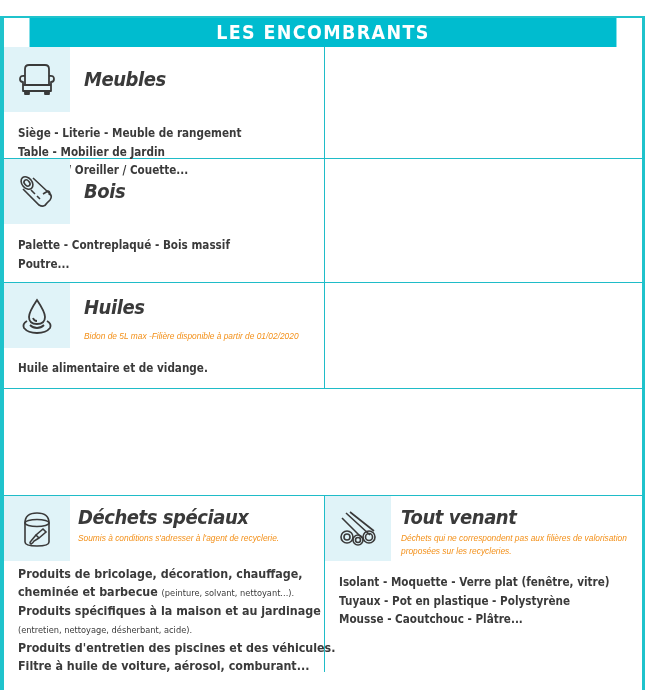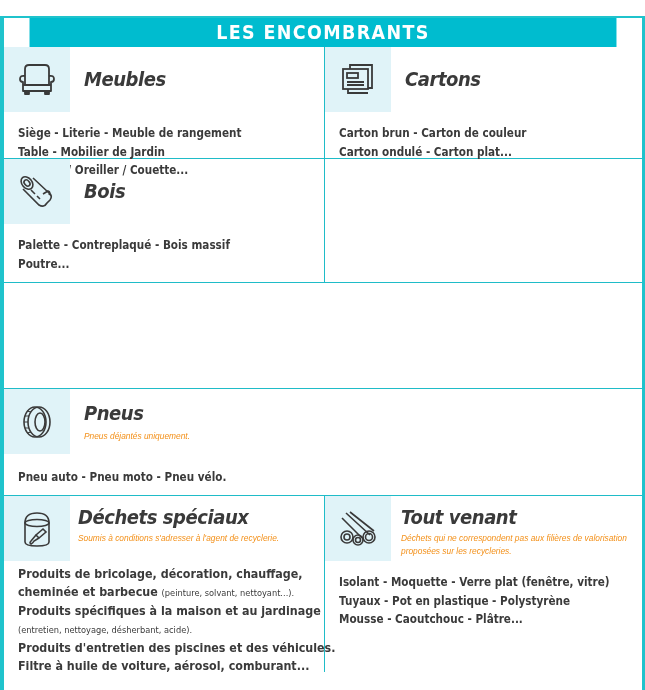--- a/index.html
+++ b/index.html
@@ -71,36 +71,20 @@
             <rect x="30" y="33" width="4" height="3" fill="#3a3a3a"></rect>
           </svg>
         </div>
         <div class="title">Meubles</div>
         <div class="desc" style="top:77px;">
           <div>Siège - Literie - Meuble de rangement</div>
           <div>Table - Mobilier de Jardin</div>
           <div>Coussin / Oreiller / Couette...</div>
         </div>
       </div>
-      <div class="cell right">
-        <div class="iconbox">
-          <svg viewBox="0 0 44 44" fill="none" stroke="#3a3a3a" stroke-width="1.8">
-            <path d="M14 11 V7 H36 V30 H32"></path>
-            <rect x="7" y="11" width="25" height="20"></rect>
-            <rect x="11" y="15" width="11" height="5"></rect>
-            <path d="M11 24 H28 M11 27 H28"></path>
-            <path d="M12 31 V35 H32"></path>
-          </svg>
-        </div>
-        <div class="title">Cartons</div>
-        <div class="desc" style="top:77px;">
-          <div>Carton brun - Carton de couleur</div>
-          <div>Carton ondulé - Carton plat...</div>
-        </div>
-      </div>
     </div>
 
     <div class="row" style="height:124px;justify-content:space-between;">
       <div class="cell left">
         <div class="iconbox">
           <svg viewBox="0 0 44 44" fill="none" stroke="#3a3a3a" stroke-width="1.6">
             <ellipse cx="12" cy="13" rx="5" ry="7" transform="rotate(-40 12 13)"></ellipse>
             <ellipse cx="12" cy="13" rx="2.5" ry="3.5" transform="rotate(-40 12 13)"></ellipse>
             <path d="M8 19 L24 35 Q29 38 32 33 L35 30 Q38 26 34 23 L18 8"></path>
             <path d="M28 24 L33 21 Q36 22 34 25"></path>
@@ -109,38 +93,38 @@
         </div>
         <div class="title">Bois</div>
         <div class="desc" style="top:77px;">
           <div>Palette - Contreplaqué - Bois massif</div>
           <div>Poutre...</div>
         </div>
       </div>
     </div>
 
     <div class="row" style="height:106px;">
+      <div class="cell left">
+        <div class="iconbox">
+          <svg viewBox="0 0 44 44" fill="none" stroke="#3a3a3a" stroke-width="1.8">
+            <path d="M22 6 Q14 18 14 23 Q14 30 22 30 Q30 30 30 23 Q30 18 22 6 Z"></path>
+            <path d="M18 24 Q19 27 22 27"></path>
+            <path d="M12 27 Q7 30 9 34 Q13 39 22 39 Q31 39 35 34 Q37 30 32 27"></path>
+            <path d="M15 31 Q18 34 22 34 Q26 34 29 31"></path>
+          </svg>
+        </div>
+        <div class="title with-note">Huiles</div>
+        <div class="note" style="top:47px;">Bidon de 5L max -Filière disponible à partir de 01/02/2020</div>
+        <div class="desc" style="top:76px;">
+          <div>Huile alimentaire et de vidange.</div>
+        </div>
+      </div>
     </div>
 
     <div class="row" style="height:107px;">
-      <div class="cell right">
-        <div class="iconbox">
-          <svg viewBox="0 0 44 44" fill="none" stroke="#3a3a3a" stroke-width="1.6">
-            <ellipse cx="20" cy="22" rx="11" ry="15"></ellipse>
-            <ellipse cx="24" cy="22" rx="11" ry="15"></ellipse>
-            <ellipse cx="25" cy="22" rx="5" ry="9"></ellipse>
-            <path d="M12 11 L16 12 M10 16 L14 16 M9 22 L13 22 M10 28 L14 28 M12 33 L16 32" stroke-width="1.2"></path>
-          </svg>
-        </div>
-        <div class="title with-note">Pneus</div>
-        <div class="note" style="top:41px;">Pneus déjantés uniquement.</div>
-        <div class="desc" style="top:79px;">
-          <div>Pneu auto - Pneu moto - Pneu vélo.</div>
-        </div>
-      </div>
     </div>
 
     <div class="row" style="height:176px;text-decoration:underline;">
       <div class="cell left">
         <div class="iconbox">
           <svg viewBox="0 0 44 44" fill="none" stroke="#3a3a3a" stroke-width="1.6">
             <path d="M10 16 Q10 6 22 6 Q34 6 34 16"></path>
             <ellipse cx="22" cy="16" rx="12" ry="3.5"></ellipse>
             <path d="M10 16 V35 Q10 39 22 39 Q34 39 34 35 V16"></path>
             <path d="M28 22 L31 25 L24 31 L21 28 Z"></path>

